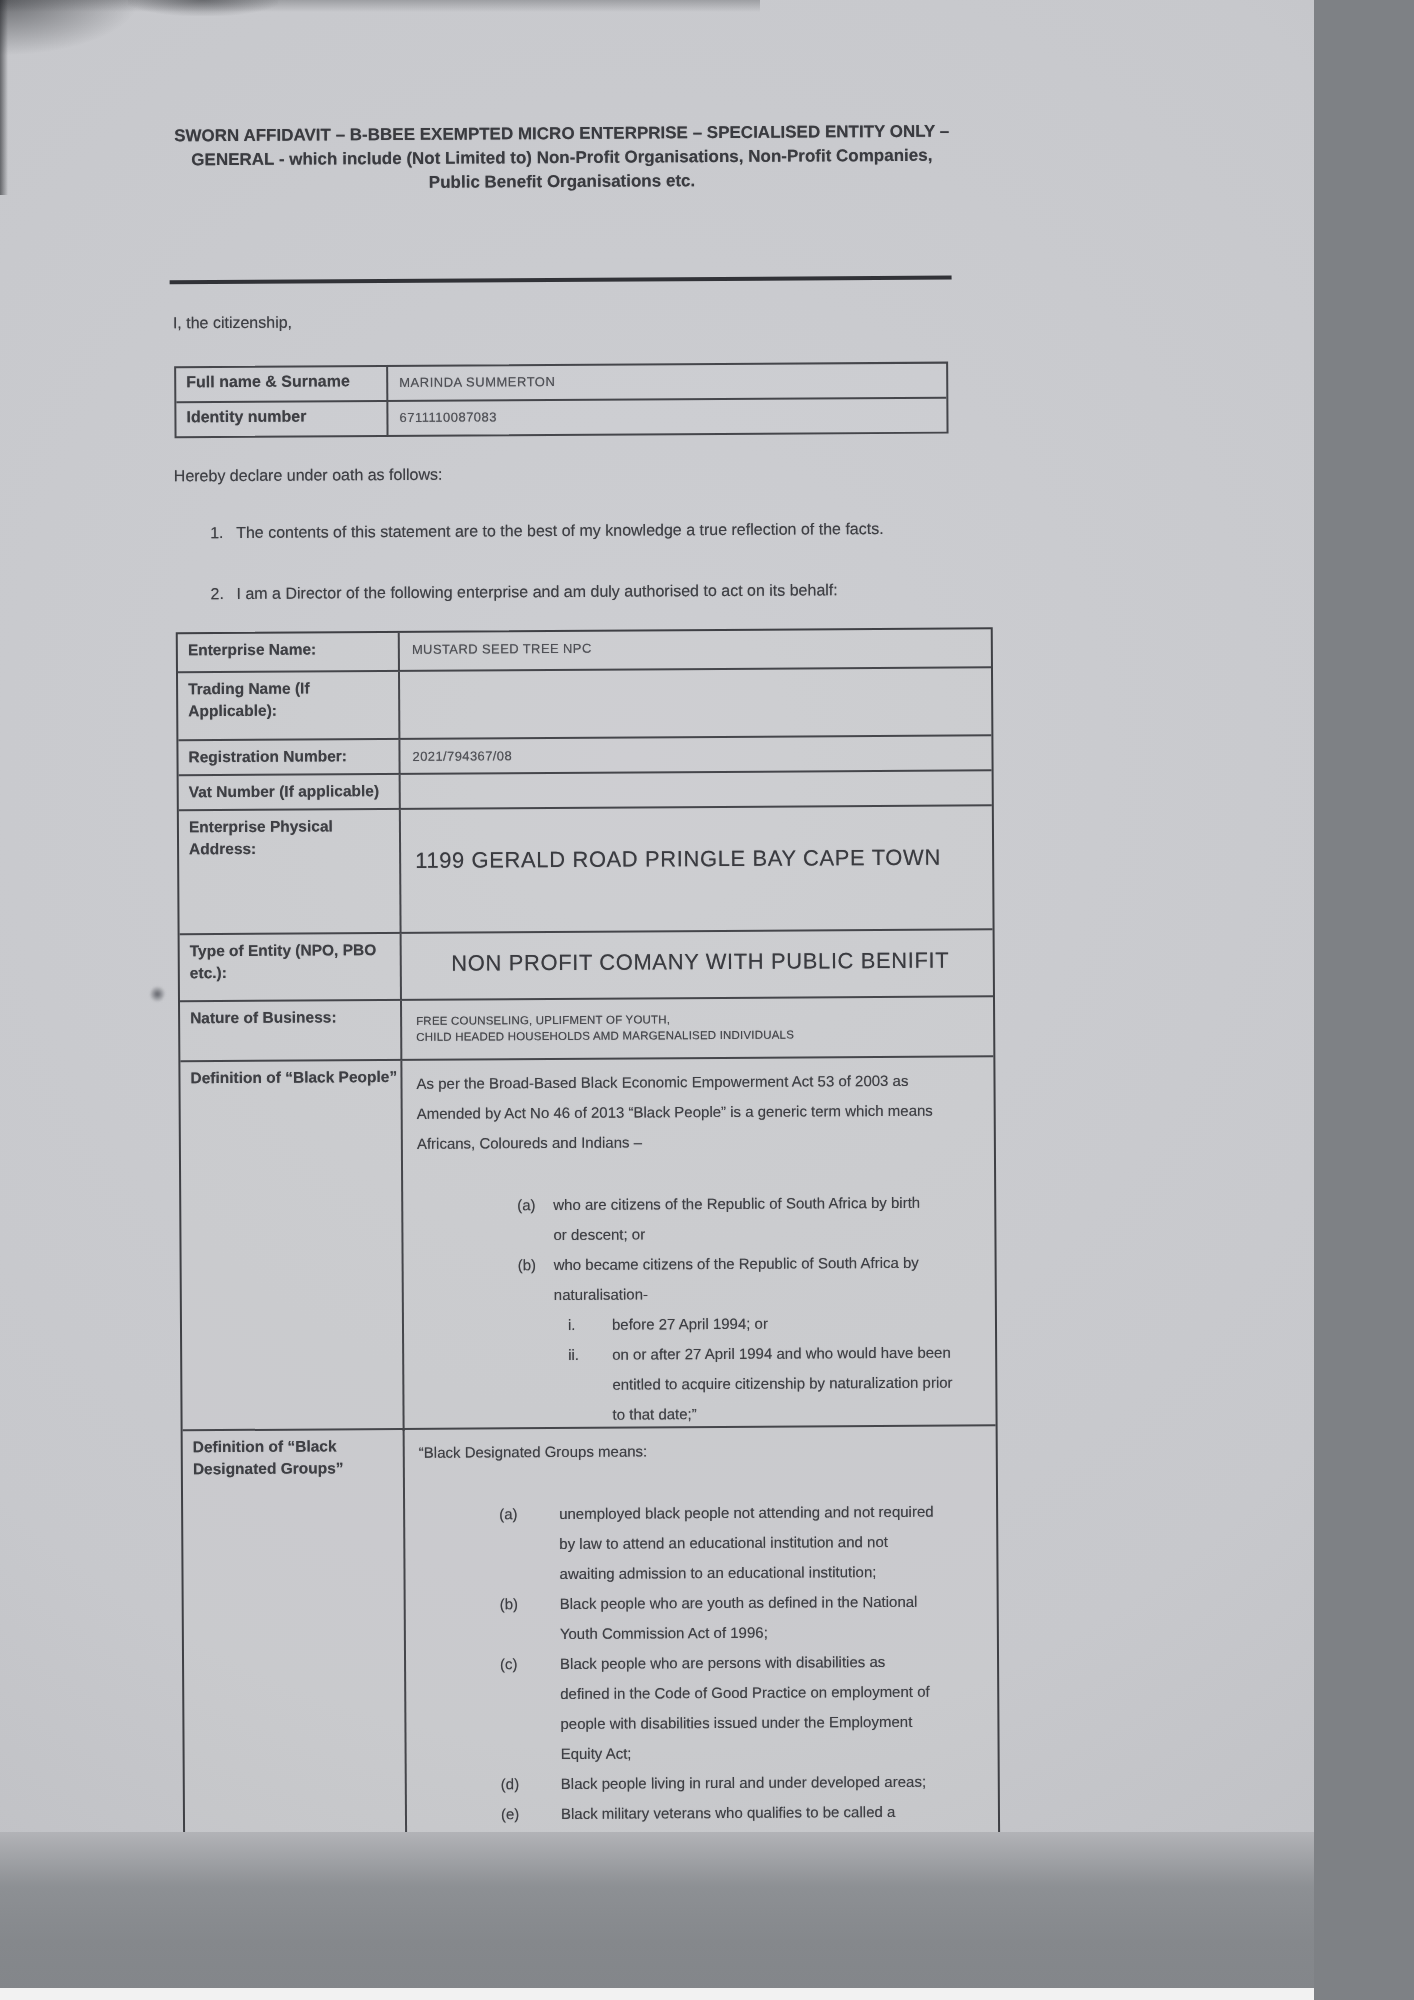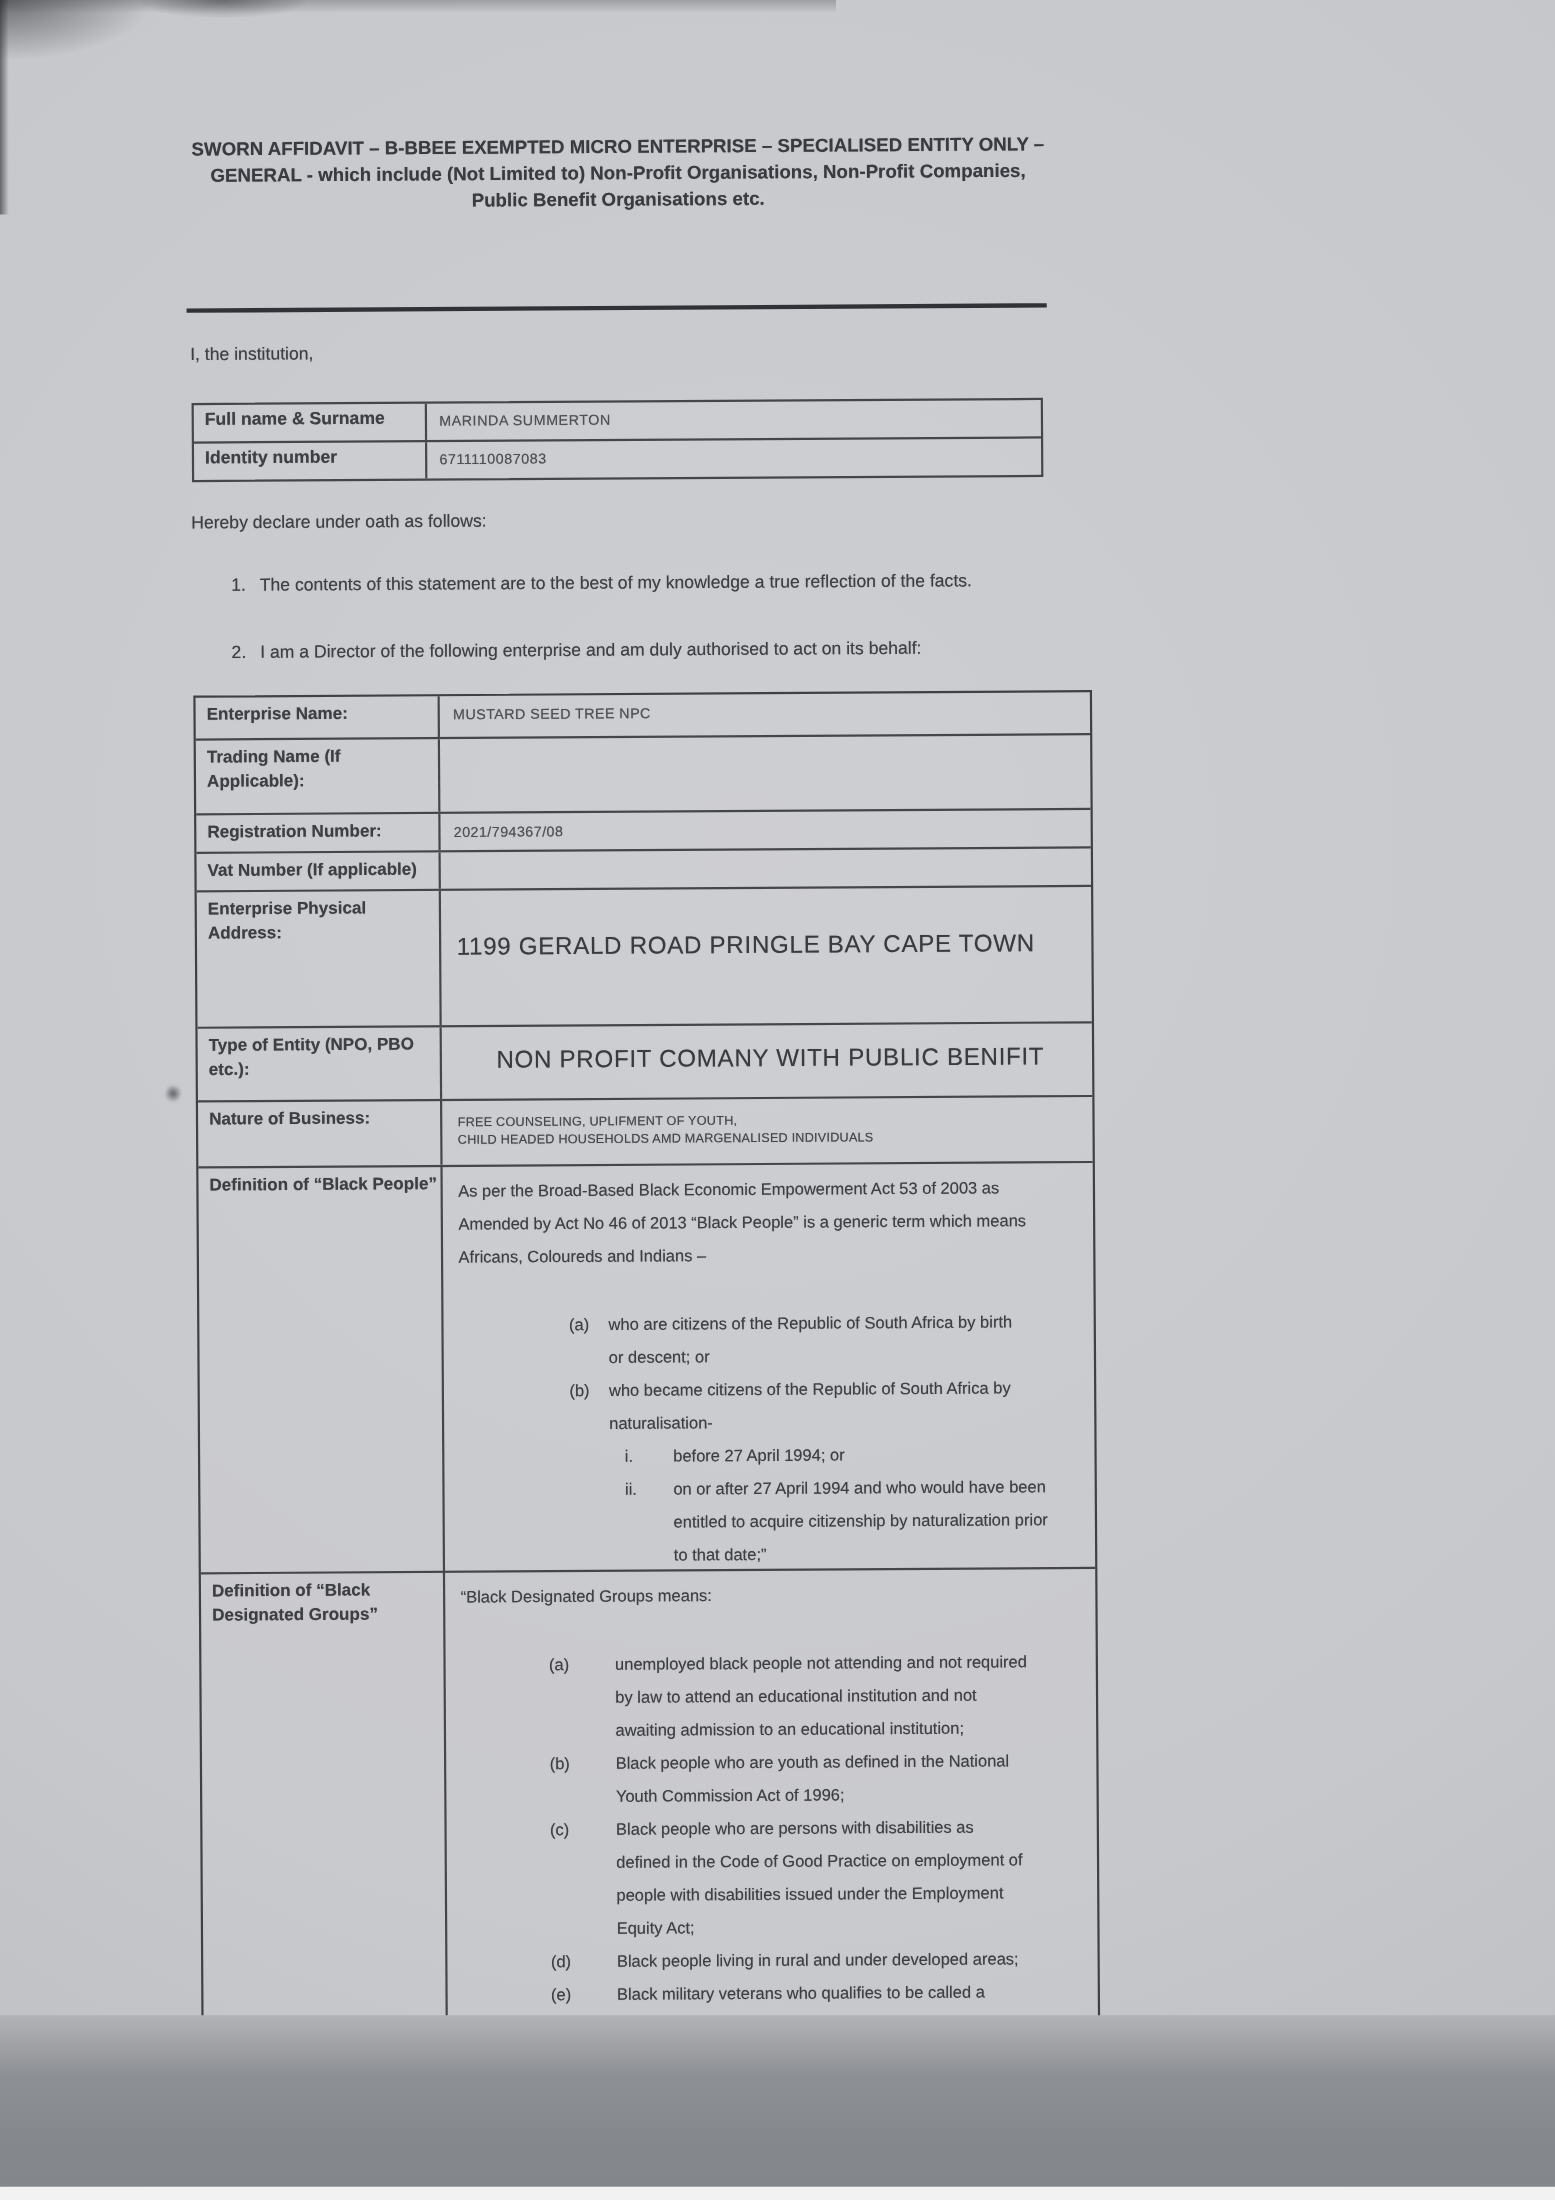--- a/index.html
+++ b/index.html
@@ -1,17 +1,17 @@
 <!DOCTYPE html>
 <html><head>
 <meta charset="utf-8">
 <style>
   html,body { margin:0; padding:0; background:#7e8185; }
   .photo {
-    position:relative; width:1414px; height:2000px; overflow:hidden;
+    position:relative; width:1314px; height:2000px; overflow:hidden;
     background: radial-gradient(130% 90% at 48% 38%, #cdced2 0%, #c7c8cc 55%, #bcbdc1 85%, #b0b1b5 100%);
     font-family:"Liberation Sans", sans-serif;
     color:#3e3f44;
   }
   .content {
     position:absolute; left:0; top:0; width:1414px; height:2000px;
     transform: rotate(-0.35deg); transform-origin: 560px 1000px;
     text-shadow: 0 0 0.7px rgba(55,56,60,0.55);
   }
   
@@ -92,21 +92,21 @@
   <div class="content">
 
     <div class="title">
       <div>SWORN AFFIDAVIT – B-BBEE EXEMPTED MICRO ENTERPRISE – SPECIALISED ENTITY ONLY –</div>
       <div>GENERAL - which include (Not Limited to) Non-Profit Organisations, Non-Profit Companies,</div>
       <div>Public Benefit Organisations etc.</div>
     </div>
 
     <div class="rule"></div>
 
-    <div class="intro">I, the institution,</div>
+    <div class="intro">I, the citizenship,</div>
 
     <div class="ptable">
       <div class="prow">
         <div class="plabel">Full name &amp; Surname</div>
         <div class="pvalue">MARINDA SUMMERTON</div>
       </div>
       <div class="prow">
         <div class="plabel">Identity number</div>
         <div class="pvalue">6711110087083</div>
       </div>

